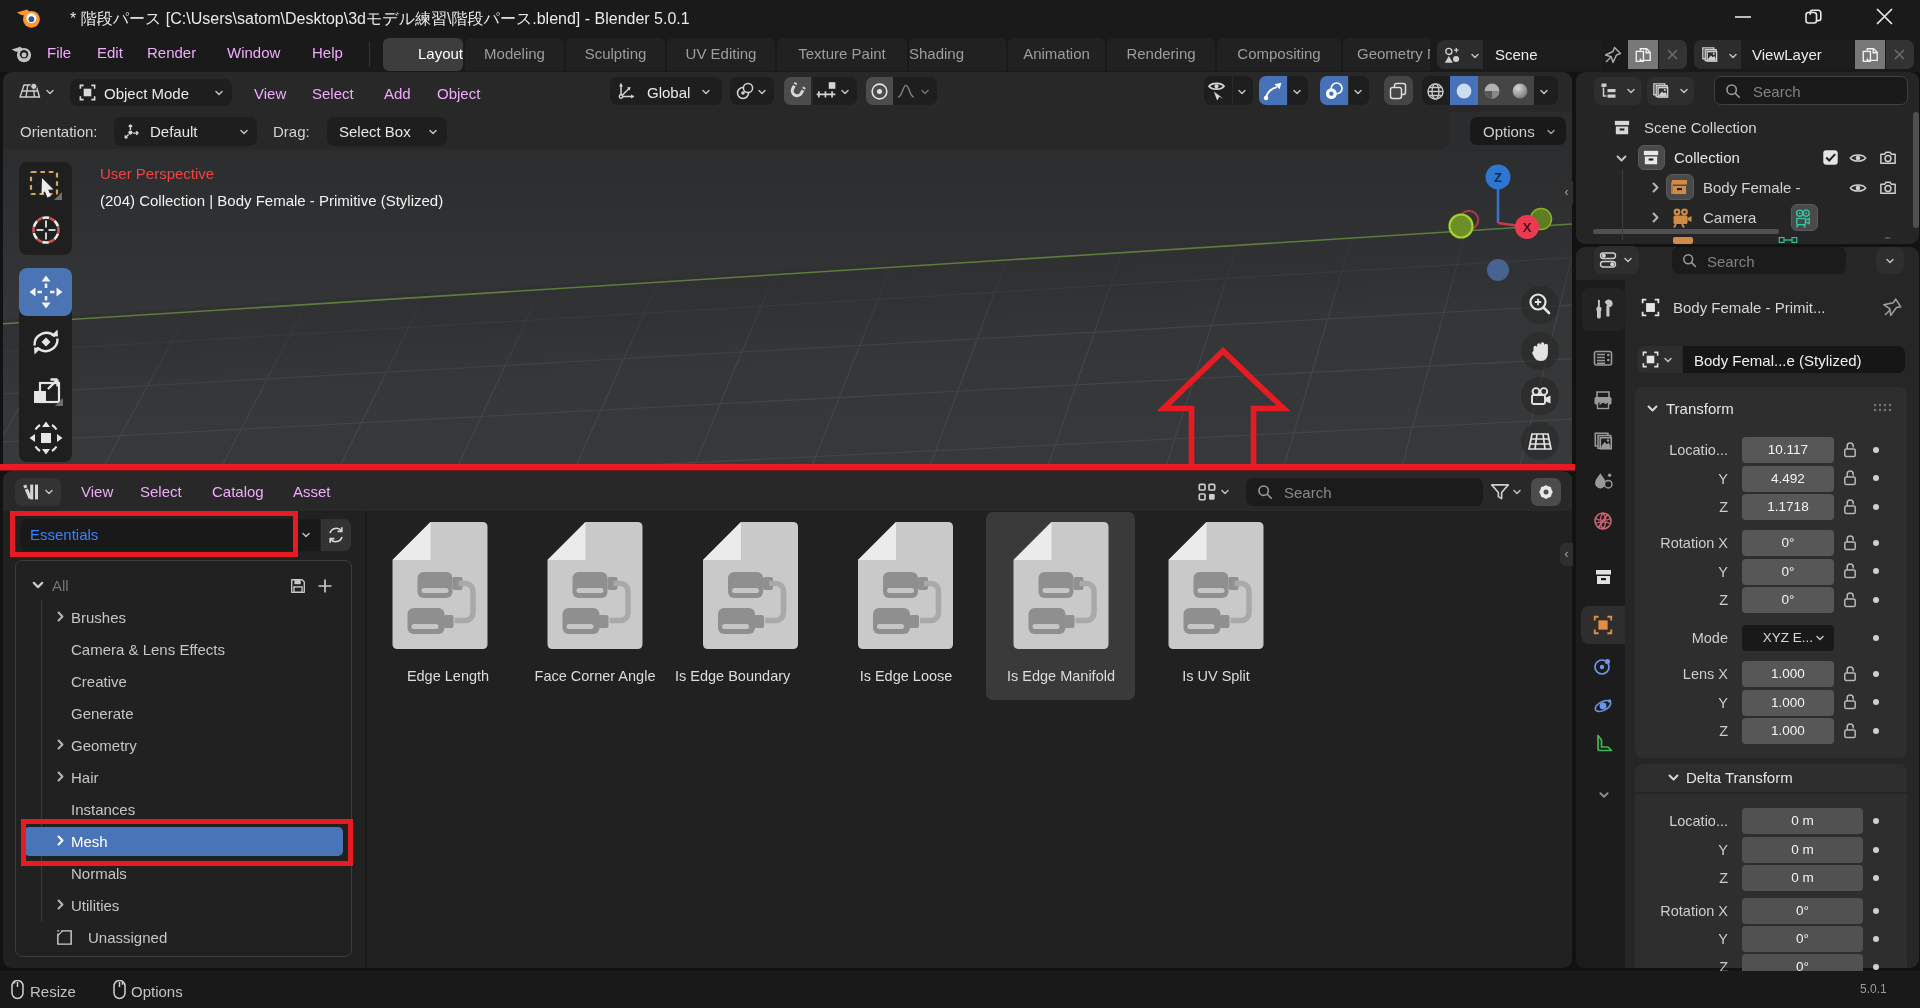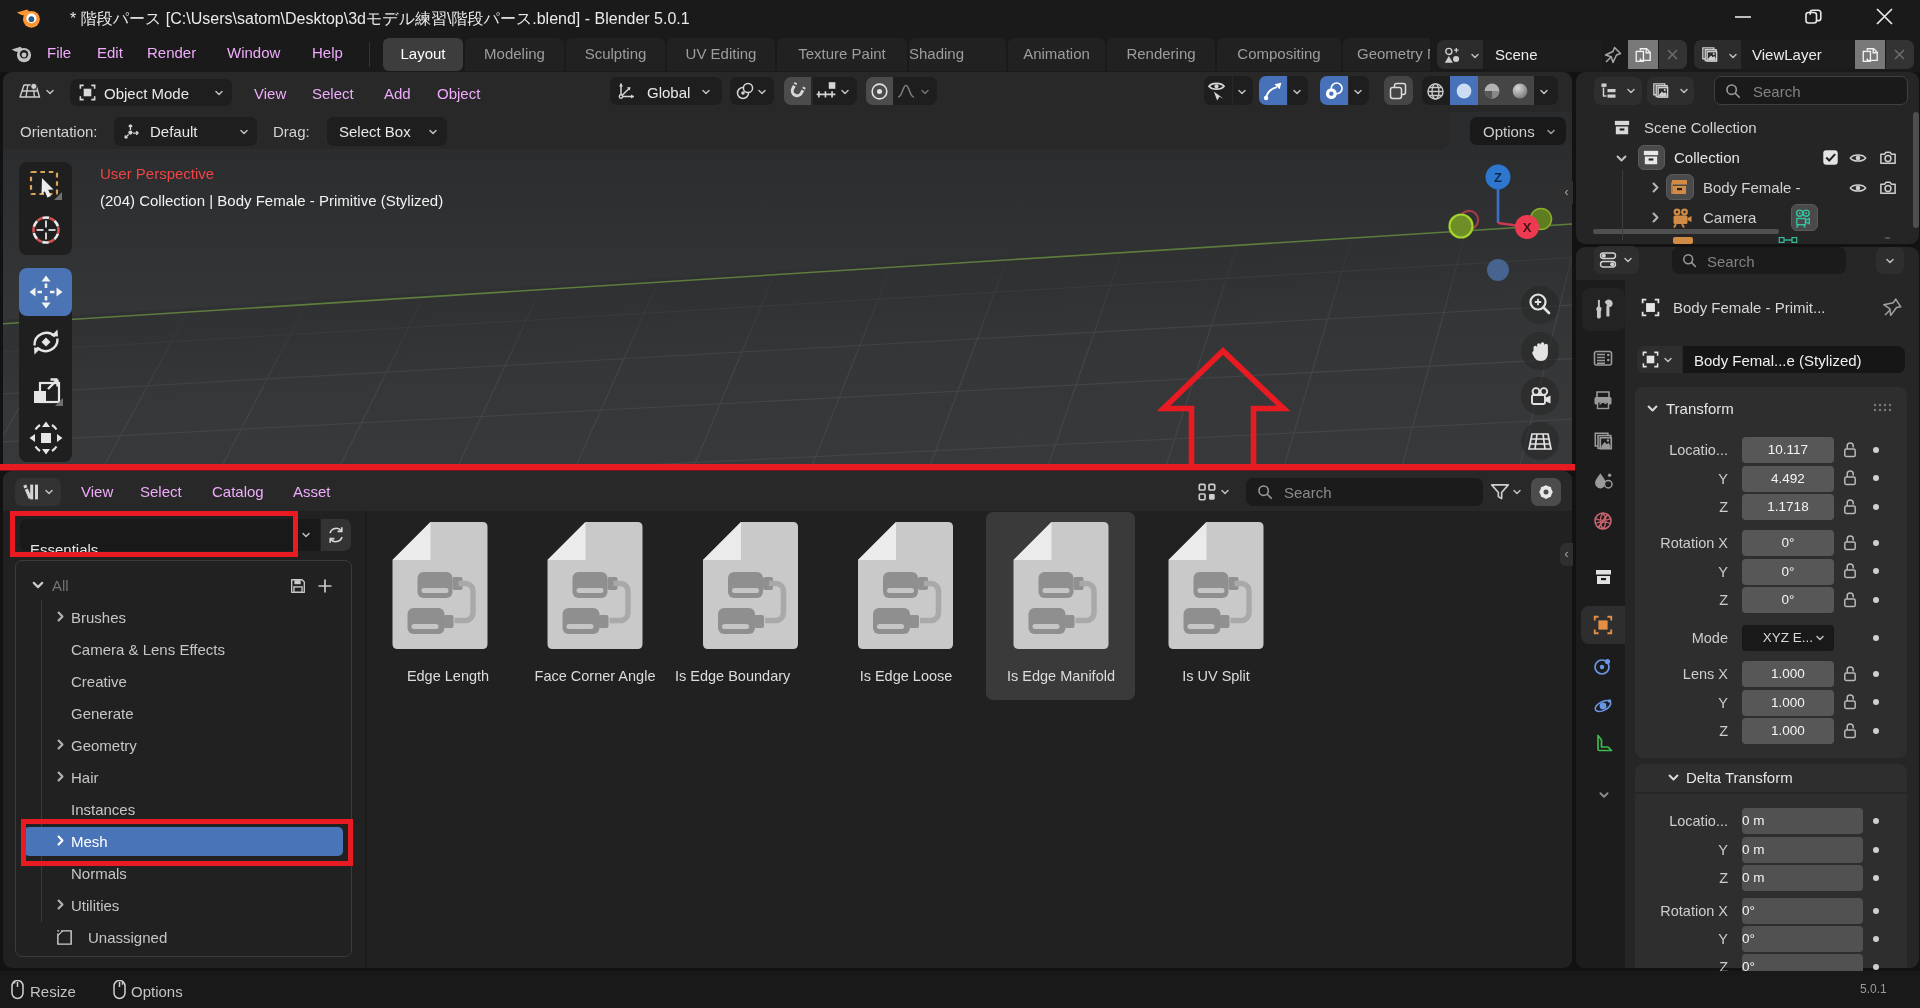--- a/index.html
+++ b/index.html
@@ -1,20 +1,20 @@
 <!DOCTYPE html>
 <html><head><meta charset="utf-8"><style>
 *{margin:0;padding:0;box-sizing:border-box}
 html,body{width:1920px;height:1008px;overflow:hidden;background:#121212;font-family:"Liberation Sans",sans-serif;-webkit-font-smoothing:antialiased}
 .a{position:absolute}
 .txt{color:#f0abfc;font-size:15px;white-space:nowrap}
 svg{display:block}
 .plbl{position:absolute;left:1640px;width:88px;text-align:right;font-size:14.5px;color:#cdcdcd;white-space:nowrap}
 .pfld{position:absolute;left:1742px;width:92px;height:26px;background:#575757;border-radius:4px;color:#f4f4f4;font-size:13.5px;text-align:center;line-height:26px;white-space:nowrap}
-.pfld2{position:absolute;left:1742px;width:121px;height:26px;background:#515151;border-radius:4px;color:#f4f4f4;font-size:13.5px;text-align:left;line-height:26px;white-space:nowrap}
+.pfld2{position:absolute;left:1742px;width:121px;height:26px;background:#515151;border-radius:4px;color:#f4f4f4;font-size:13.5px;text-align:center;line-height:26px;white-space:nowrap}
 .pdot{position:absolute;left:1873px;width:6px;height:6px;border-radius:3px;background:#cfcfcf}
 </style></head>
 <body>
 <svg width="0" height="0" style="position:absolute">
 <defs>
 <symbol id="chev" viewBox="0 0 10 10">
         <path d="M2 3.5 L5 6.5 L8 3.5" fill="none" stroke="currentColor" stroke-width="1.6" stroke-linecap="round" stroke-linejoin="round"></path>
       </symbol>
 <symbol id="chevr" viewBox="0 0 10 10">
         <path d="M3.5 2 L6.5 5 L3.5 8" fill="none" stroke="currentColor" stroke-width="1.6" stroke-linecap="round" stroke-linejoin="round"></path>
@@ -66,21 +66,21 @@
 <circle cx="15.4" cy="13.3" r="5" fill="#202020"></circle>
 <circle cx="15.4" cy="14.2" r="2.9" fill="#c2c2c2"></circle>
 </svg>
 <div class="a txt" style="left:47px;top:44px">File</div>
 <div class="a txt" style="left:97px;top:44px">Edit</div>
 <div class="a txt" style="left:147px;top:44px">Render</div>
 <div class="a txt" style="left:227px;top:44px">Window</div>
 <div class="a txt" style="left:312px;top:44px">Help</div>
 <div class="a" style="left:369px;top:42px;width:1px;height:25px;background:#343434"></div>
 <div class="a" style="left:381px;top:38px;height:33px;width:1053px;overflow:hidden">
-<div style="position:absolute;left:2px;top:0;width:80px;height:33px;background:#3d3d3d;border-radius:6px;color:#ffffff;font-size:15px;text-align:center;line-height:32px">Layout</div>
+<div style="position:absolute;left:2px;top:0;width:80px;height:33px;background:#3d3d3d;border-radius:6px;color:#ffffff;font-size:15px;text-align:right;line-height:32px">Layout</div>
 <div style="position:absolute;left:84px;top:0;width:99px;height:33px;background:#212121;border-radius:6px 6px 0 0;color:#9d9d9d;font-size:15px;text-align:center;line-height:32px">Modeling</div>
 <div style="position:absolute;left:185px;top:0;width:99px;height:33px;background:#212121;border-radius:6px 6px 0 0;color:#9d9d9d;font-size:15px;text-align:center;line-height:32px">Sculpting</div>
 <div style="position:absolute;left:286px;top:0;width:108px;height:33px;background:#212121;border-radius:6px 6px 0 0;color:#9d9d9d;font-size:15px;text-align:center;line-height:32px">UV Editing</div>
 <div style="position:absolute;left:396px;top:0;width:130px;height:33px;background:#212121;border-radius:6px 6px 0 0;color:#9d9d9d;font-size:15px;text-align:center;line-height:32px">Texture Paint</div>
 <div style="position:absolute;left:528px;top:0;width:97px;height:33px;background:#212121;border-radius:6px 6px 0 0;color:#9d9d9d;font-size:15px;text-align:left;line-height:32px">Shading</div>
 <div style="position:absolute;left:627px;top:0;width:97px;height:33px;background:#212121;border-radius:6px 6px 0 0;color:#9d9d9d;font-size:15px;text-align:center;line-height:32px">Animation</div>
 <div style="position:absolute;left:726px;top:0;width:108px;height:33px;background:#212121;border-radius:6px 6px 0 0;color:#9d9d9d;font-size:15px;text-align:center;line-height:32px">Rendering</div>
 <div style="position:absolute;left:836px;top:0;width:124px;height:33px;background:#212121;border-radius:6px 6px 0 0;color:#9d9d9d;font-size:15px;text-align:center;line-height:32px">Compositing</div>
 <div style="position:absolute;left:962px;top:0;width:130px;height:33px;background:#212121;border-radius:6px 6px 0 0;color:#9d9d9d;font-size:15px;text-align:left;padding-left:14px;line-height:32px">Geometry N</div>
 </div>
@@ -462,21 +462,21 @@
     <use href="#chev"></use>
   </svg>
 <div class="a" style="left:1531px;top:478px;width:30px;height:28px;background:#4c4c4c;border-radius:7px"></div>
 <svg class="a" style="left:1536px;top:482px" width="20" height="20" viewBox="0 0 20 20" color="#e8e8e8">
     <rect x="4.6" y="4.6" width="10.8" height="10.8" rx="2.4" fill="currentColor"></rect>
     <rect x="4.6" y="4.6" width="10.8" height="10.8" rx="2.4" fill="currentColor" transform="rotate(45 10 10)"></rect>
     <circle cx="10" cy="10" r="2.5" fill="#4c4c4c"></circle>
   </svg>
 
 <div class="a" style="left:20px;top:519px;width:300px;height:32px;background:#191919;border-radius:7px 0 0 7px"></div>
-<div class="a txt" style="left:30px;top:541px;color:#e5e5e5">Essentials</div>
+<div class="a txt" style="left:30px;top:526px;color:#3b82f6">Essentials</div>
 <svg class="a" style="left:301px;top:530px" width="10" height="10" color="#bbbbbb">
     <use href="#chev"></use>
   </svg>
 <div class="a" style="left:321px;top:519px;width:30px;height:32px;background:#333333;border-radius:0 7px 7px 0"></div>
 <svg class="a" style="left:326px;top:525px" width="20" height="20" viewBox="0 0 20 20" color="#d8d8d8">
     <path d="M15.5 6 A6.5 6.5 0 0 0 4 8 M4.5 14 A6.5 6.5 0 0 0 16 12" fill="none" stroke="currentColor" stroke-width="1.6"></path>
     <path d="M15.8 2.2 v4.2 h-4.2" fill="none" stroke="currentColor" stroke-width="1.6"></path>
     <path d="M4.2 17.8 v-4.2 h4.2" fill="none" stroke="currentColor" stroke-width="1.6"></path>
   </svg>
 

